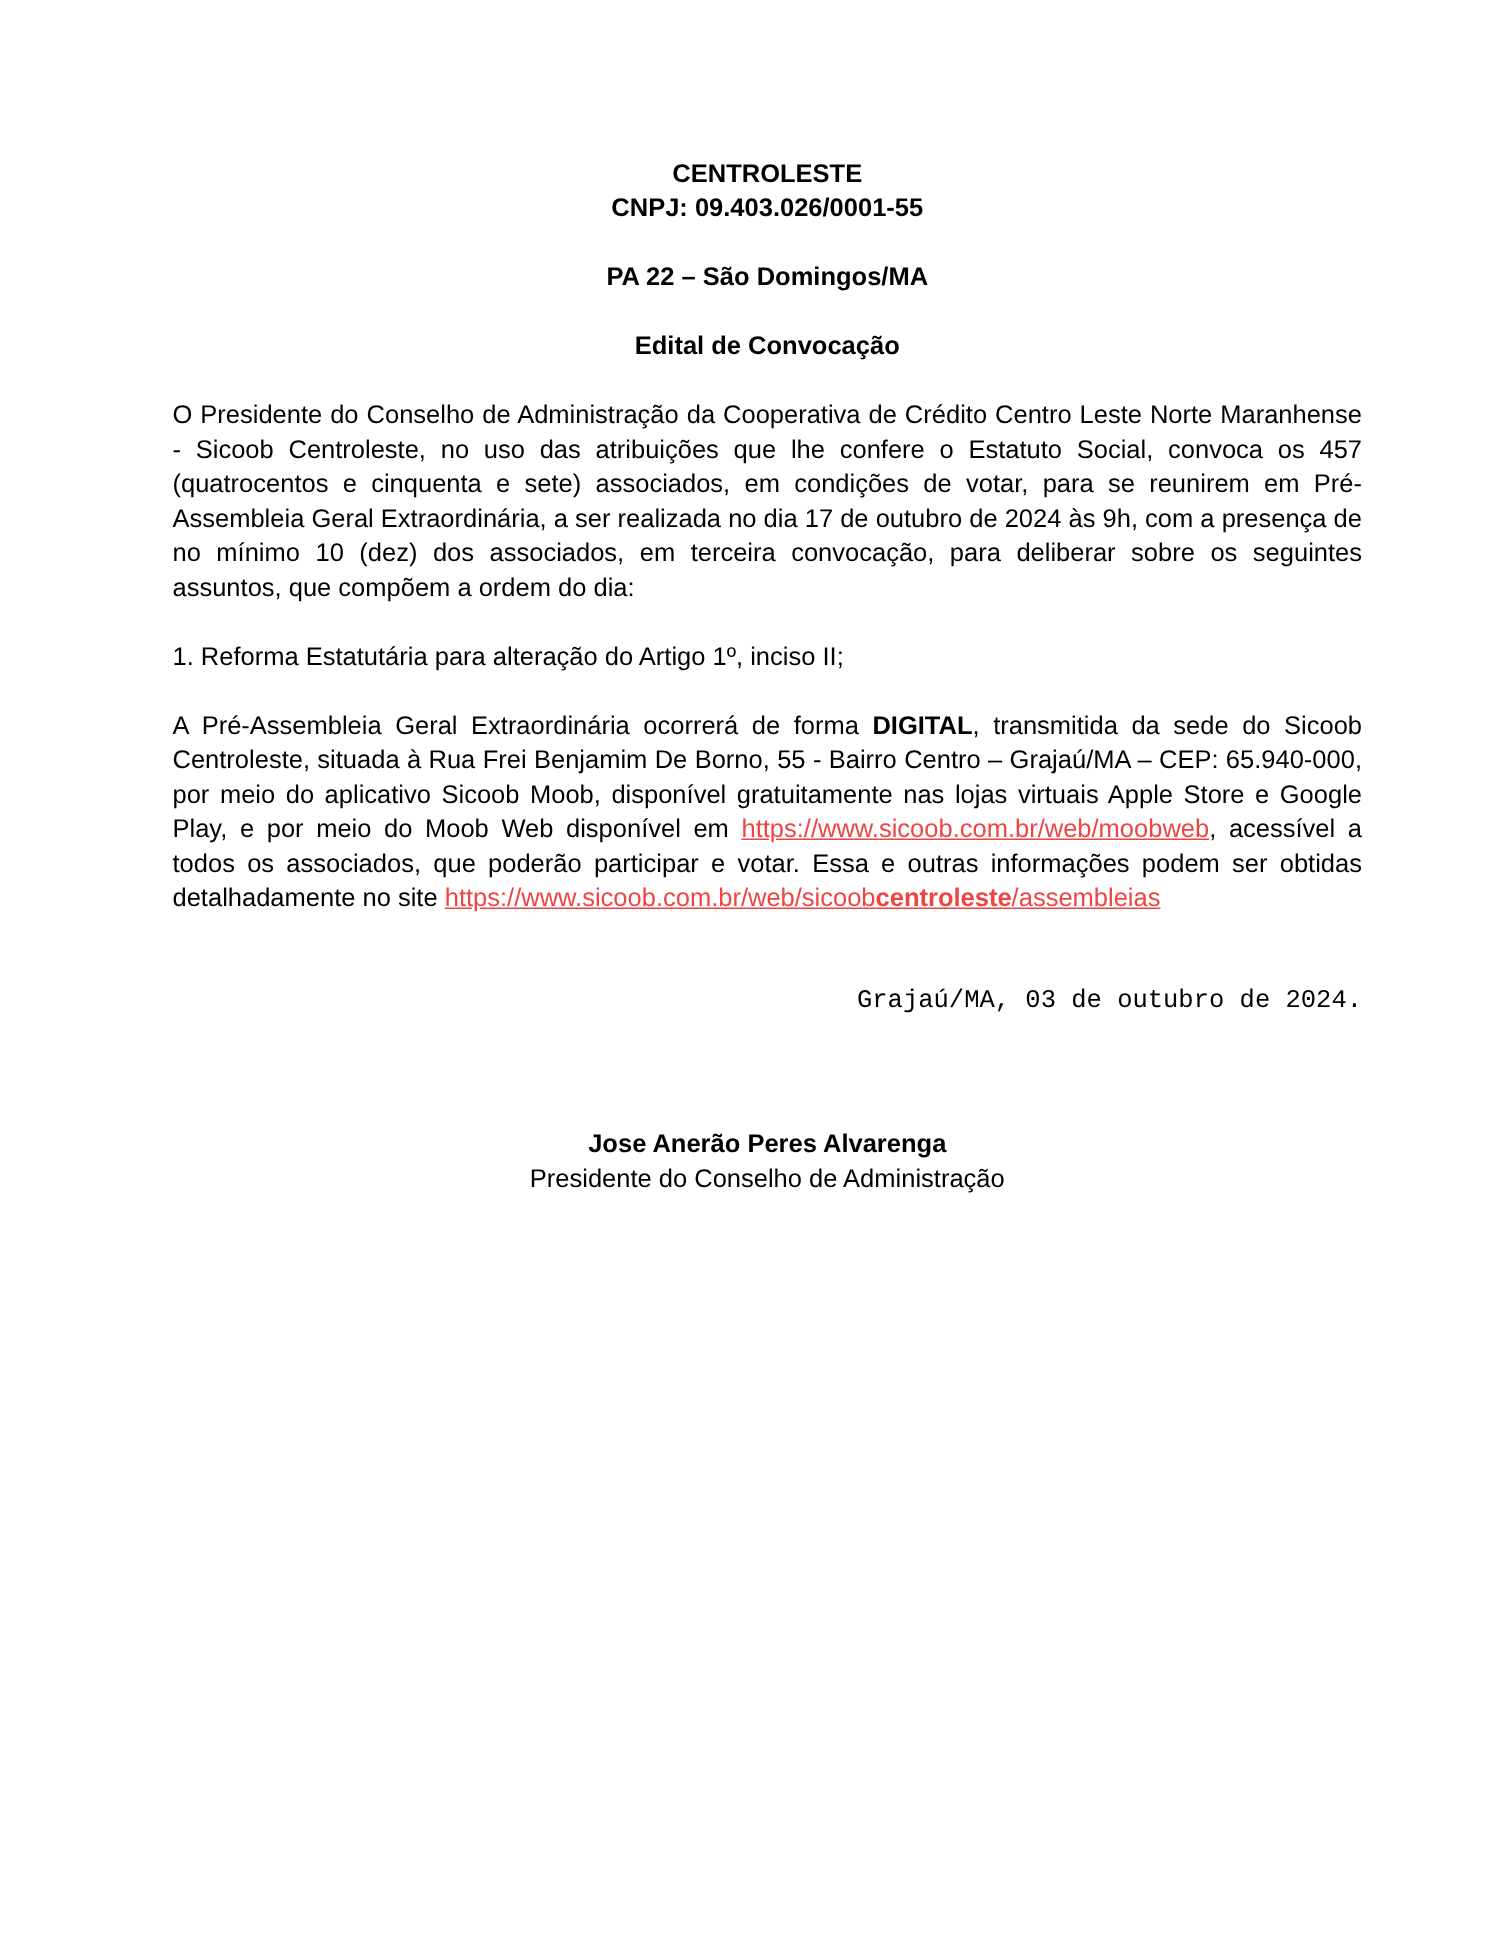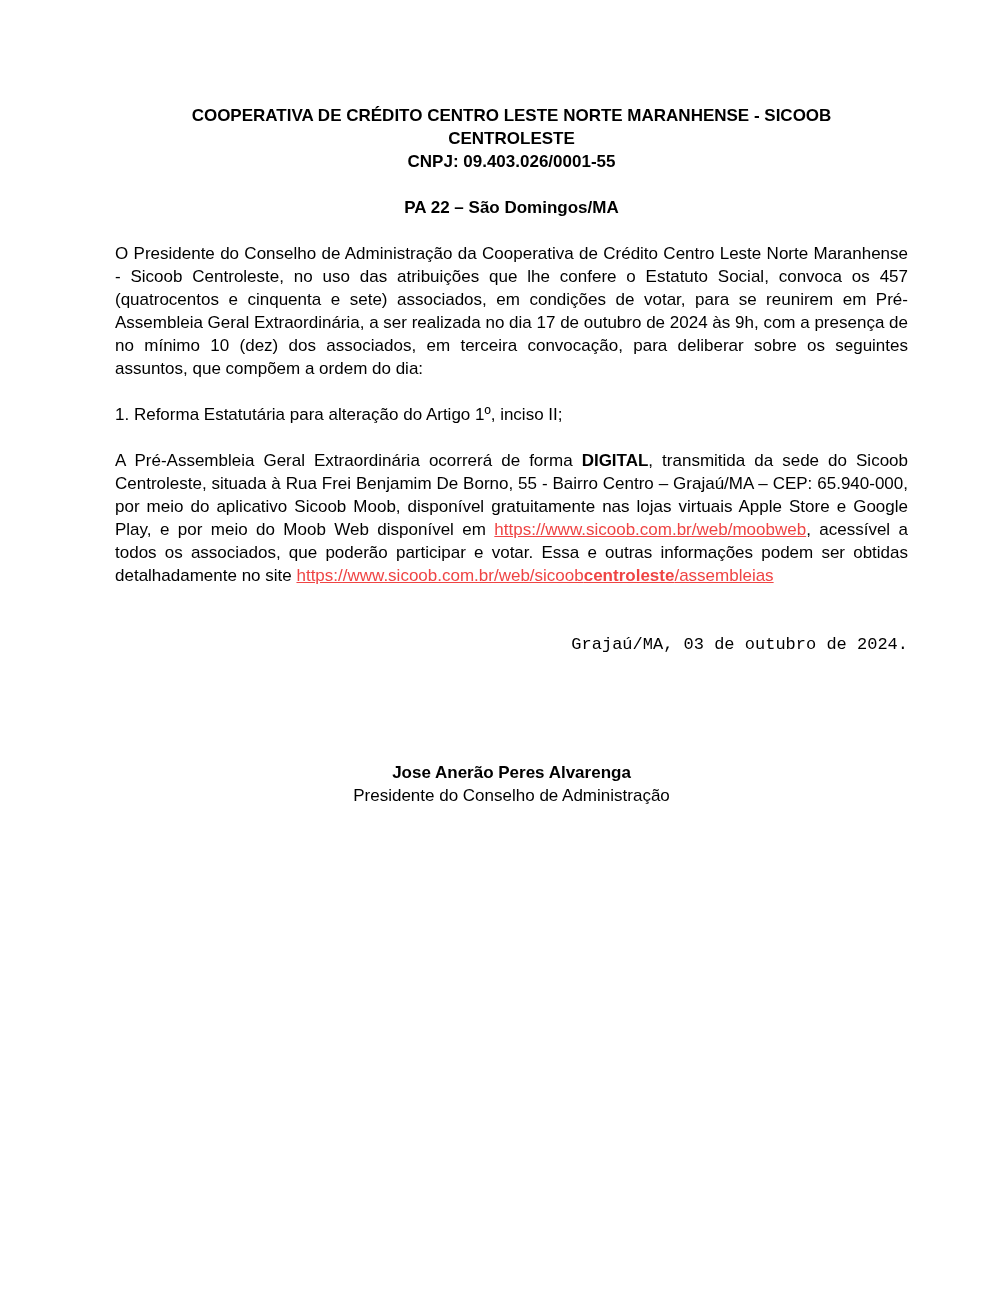--- a/index.html
+++ b/index.html
@@ -20,42 +20,42 @@
     line-height: 23px;
     padding: 104px 92px 60px 115px;
   }
   p, .block { margin: 0; }
   .center { text-align: center; }
   .right { text-align: right; }
   .justify { text-align: justify; }
   .bold { font-weight: bold; }
   .mt1 { margin-top: 23px; }   
   .mt2 { margin-top: 46px; font-family: Liberation Mono, monospace; }   
-  .mt-sig { margin-top: 105px; }
+  .mt-sig { margin-top: 72px; }
   .doclink {
     color: #ef4444;
     text-decoration: underline;
     cursor: pointer;
   }
 </style>
 </head>
 <body>
 
 <div class="page">
 
   <div class="center bold block">
-    <div>COOPERATIVA DE CRÉDITO CENTRO LESTE NORTE MARANHENSE - SICOOB</div>
     <div>CENTROLESTE</div>
     <div>CNPJ: 09.403.026/0001-55</div>
   </div>
 
   <div class="center bold block mt1">
     <div>PA 22 – São Domingos/MA</div>
   </div>
 
+  <div class="center bold block mt1">Edital de Convocação</div>
 
   <p class="justify mt1">O Presidente do Conselho de Administração da Cooperativa de Crédito Centro Leste Norte Maranhense - Sicoob Centroleste, no uso das atribuições que lhe confere o Estatuto Social, convoca os 457 (quatrocentos e cinquenta e sete) associados, em condições de votar, para se reunirem em Pré-Assembleia Geral Extraordinária, a ser realizada no dia 17 de outubro de 2024 às 9h, com a presença de no mínimo 10 (dez) dos associados, em terceira convocação, para deliberar sobre os seguintes assuntos, que compõem a ordem do dia:</p>
 
 
   <p class="mt1">1. Reforma Estatutária para alteração do Artigo 1º, inciso II;</p>
 
   <p class="justify mt1"><span>A Pré-Assembleia Geral Extraordinária ocorrerá de forma </span><span class="bold">DIGITAL</span><span>, transmitida da sede do Sicoob Centroleste, situada à Rua Frei Benjamim De Borno, 55 - Bairro Centro – Grajaú/MA – CEP: 65.940-000, por meio do aplicativo Sicoob Moob, disponível gratuitamente nas lojas virtuais Apple Store e Google Play, e por meio do Moob Web disponível em </span><a class="doclink">https://www.sicoob.com.br/web/moobweb</a><span>, acessível a todos os associados, que poderão participar e votar. Essa e outras informações podem ser obtidas detalhadamente no site </span><a class="doclink"><span>https://www.sicoob.com.br/web/sicoob</span><span class="bold">centroleste</span><span>/assembleias</span></a></p>
 
   <p class="right mt2">Grajaú/MA, 03 de outubro de 2024.</p>
 

